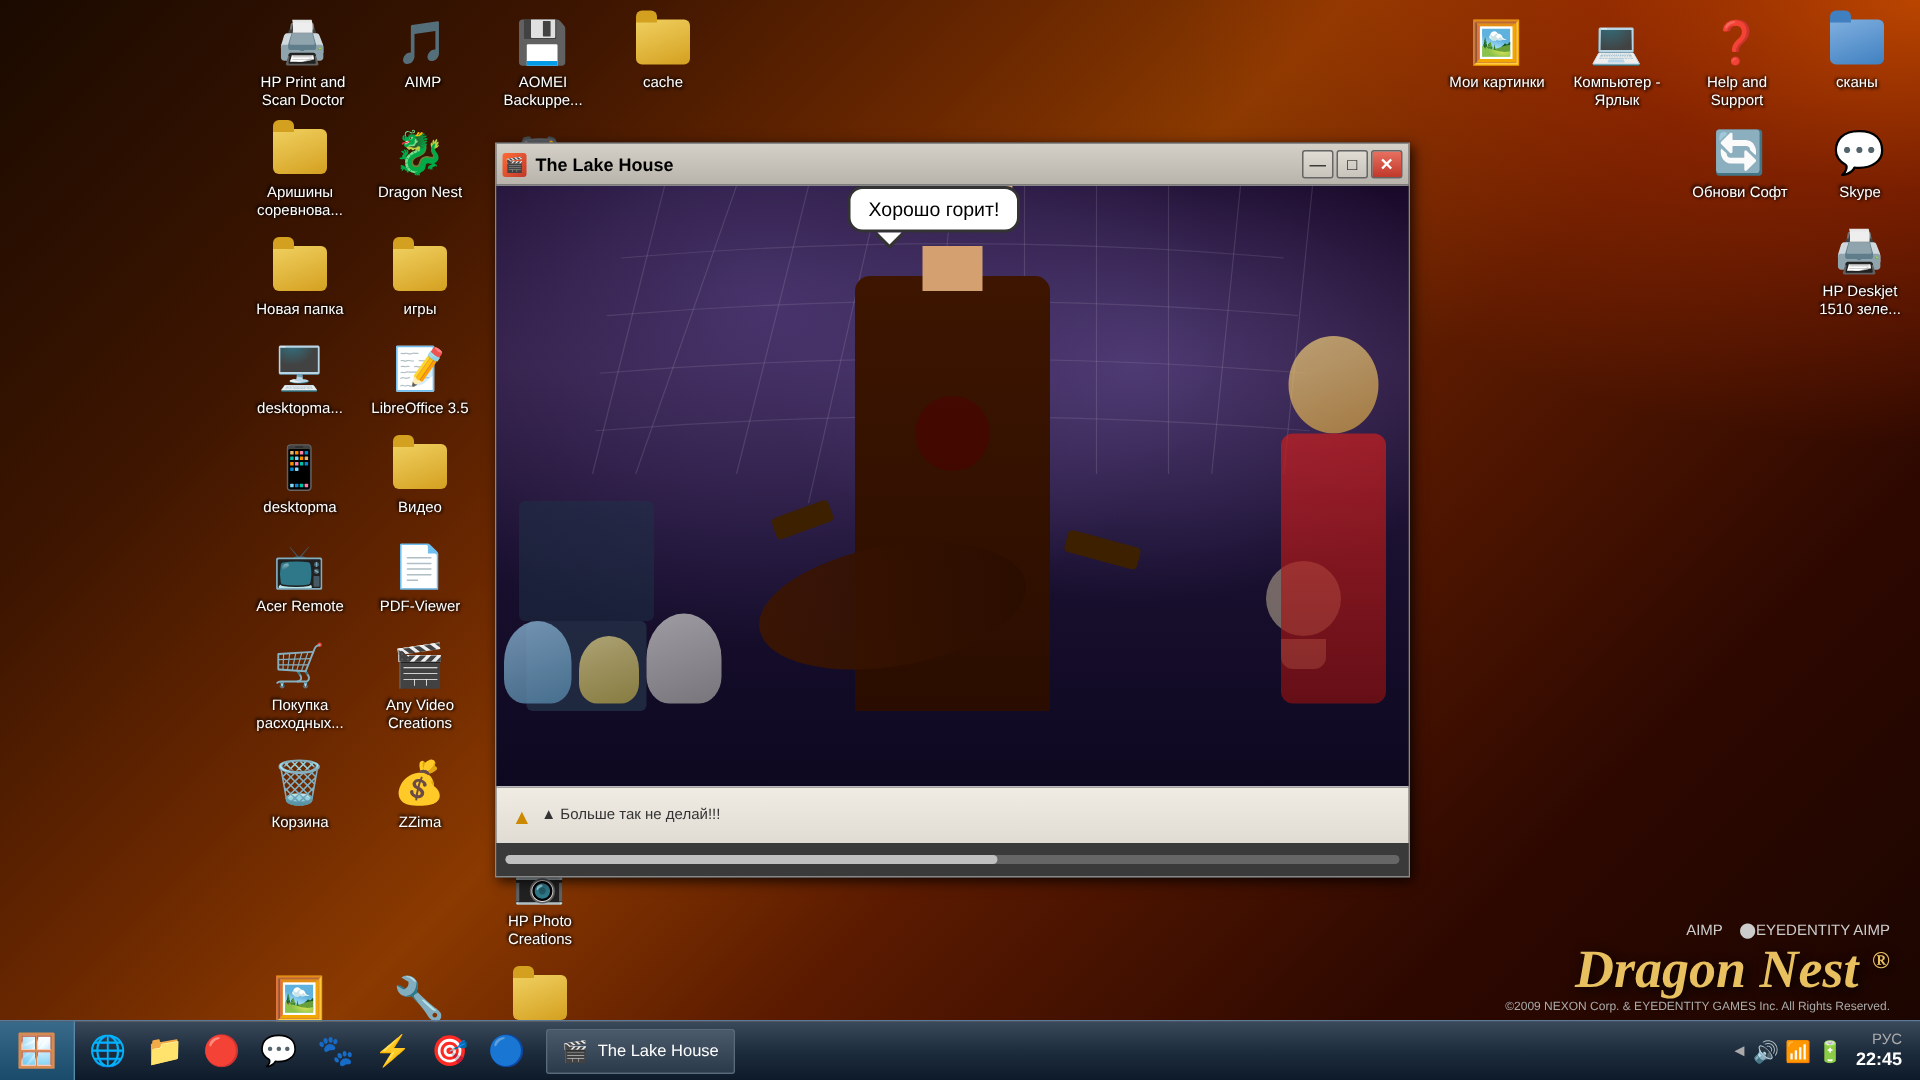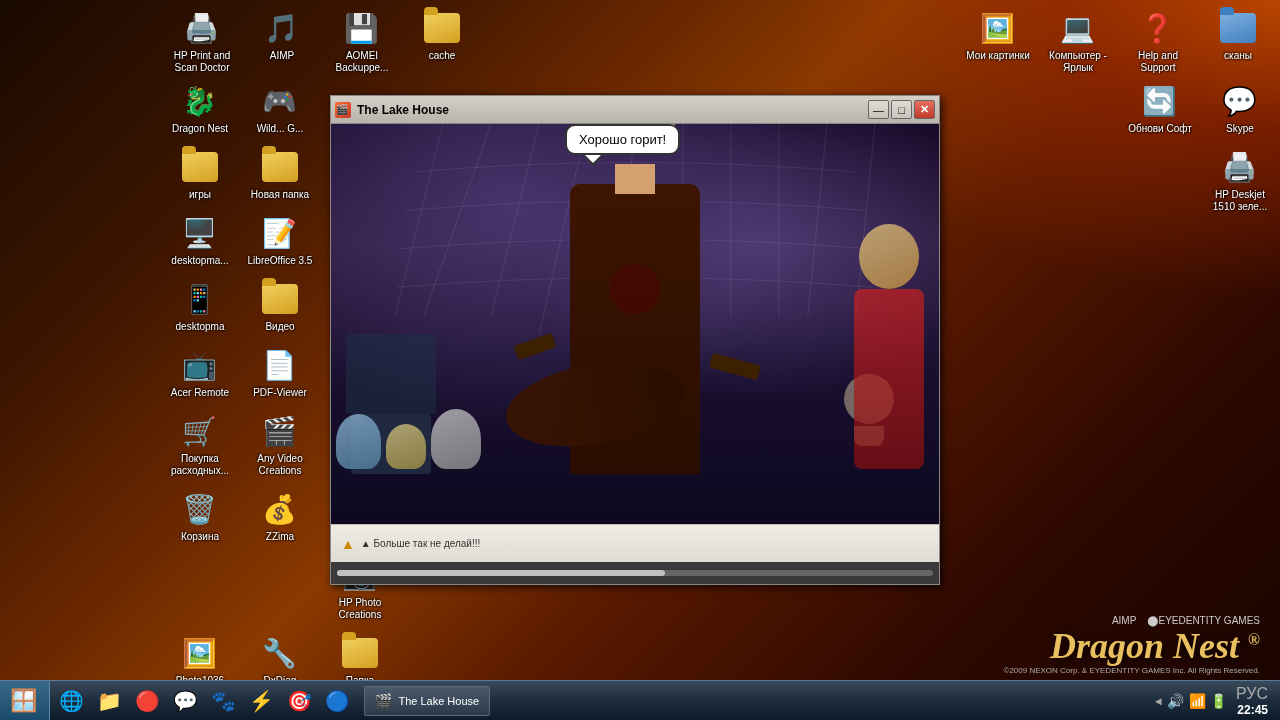--- a/index.html
+++ b/index.html
@@ -278,21 +278,21 @@
     }
 
     .clock {
       color: white;
       font-size: 12px;
       text-align: right;
       padding: 0 4px;
     }
 
     .clock-time { font-weight: bold; }
-    .clock-lang { font-size: 16px; color: #aaa; text-align: right; }
+    .clock-lang { font-size: 10px; color: #aaa; text-align: right; }
 
     
     .dn-branding {
       position: absolute;
       bottom: 45px;
       right: 20px;
       text-align: right;
     }
 
     
@@ -366,40 +366,46 @@
       <div class="icon-img">
         <div class="ico-folder ico-folder-blue"></div>
       </div>
       <div class="icon-label">сканы</div>
     </div>
   </div>
 
   <div style="position:absolute;top:75px;left:160px;display:flex;flex-direction:column;">
     <div style="display:flex;">
       <div class="icon">
+        <div class="icon-img">
+          <div class="ico-folder"></div>
+        </div>
+        <div class="icon-label">Аришины соревнова...</div>
+      </div>
+      <div class="icon">
         <div class="icon-img">🐉</div>
         <div class="icon-label">Dragon Nest</div>
       </div>
       <div class="icon">
         <div class="icon-img">🎮</div>
         <div class="icon-label">Wild... G...</div>
       </div>
     </div>
     <div style="display:flex;">
+      <div class="icon">
+        <div class="icon-img">
+          <div class="ico-folder"></div>
+        </div>
+        <div class="icon-label">Новая папка</div>
+      </div>
       <div class="icon">
         <div class="icon-img">
           <div class="ico-folder"></div>
         </div>
         <div class="icon-label">игры</div>
-      </div>
-      <div class="icon">
-        <div class="icon-img">
-          <div class="ico-folder"></div>
-        </div>
-        <div class="icon-label">Новая папка</div>
       </div>
       <div class="icon">
         <div class="icon-img">🎮</div>
         <div class="icon-label">МОЯ...</div>
       </div>
     </div>
     <div style="display:flex;">
       <div class="icon">
         <div class="icon-img">🖥️</div>
         <div class="icon-label">desktopma...</div>
@@ -617,21 +623,21 @@
       <div class="seekbar-track">
         <div class="seekbar-fill"></div>
       </div>
     </div>
   </div>
 
   <div class="dn-branding">
     <div style="font-size:10px;color:#ccc;margin-bottom:2px;">
       <span>AIMP</span>
       &nbsp;&nbsp;
-      <span>⬤EYEDENTITY GAMES</span>
+      <span>⬤EYEDENTITY AIMP</span>
     </div>
     <div style="font-size:36px;font-weight:bold;font-style:italic;color:#e8c060;font-family:Georgia,serif;text-shadow:2px 2px 8px rgba(0,0,0,0.9);line-height:1;">
       <span>Dragon Nest</span>
       <sup style="font-size:16px;">®</sup>
     </div>
     <div style="font-size:8px;color:#aaa;margin-top:2px;">©2009 NEXON Corp. &amp; EYEDENTITY GAMES Inc. All Rights Reserved.</div>
   </div>
 
   <div class="taskbar">
     <div class="start-btn">

